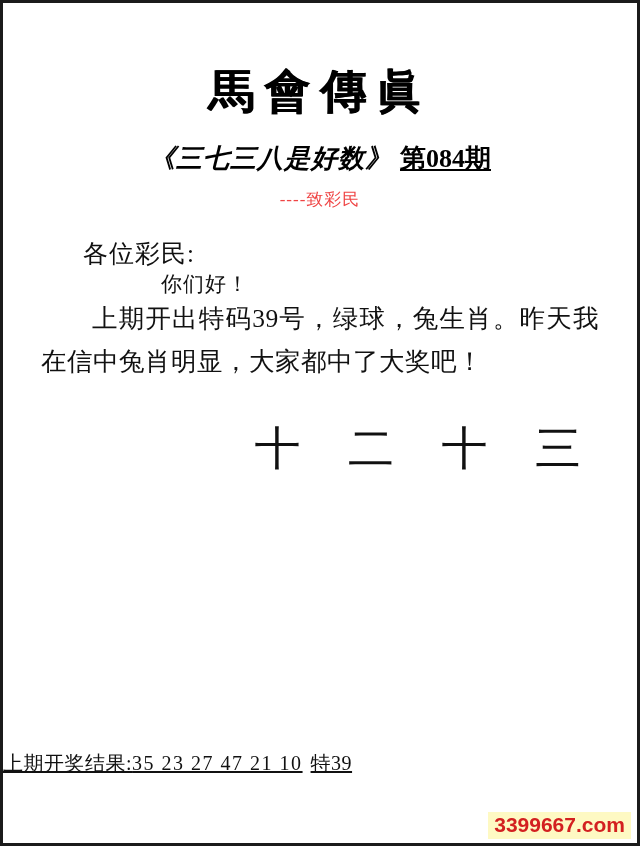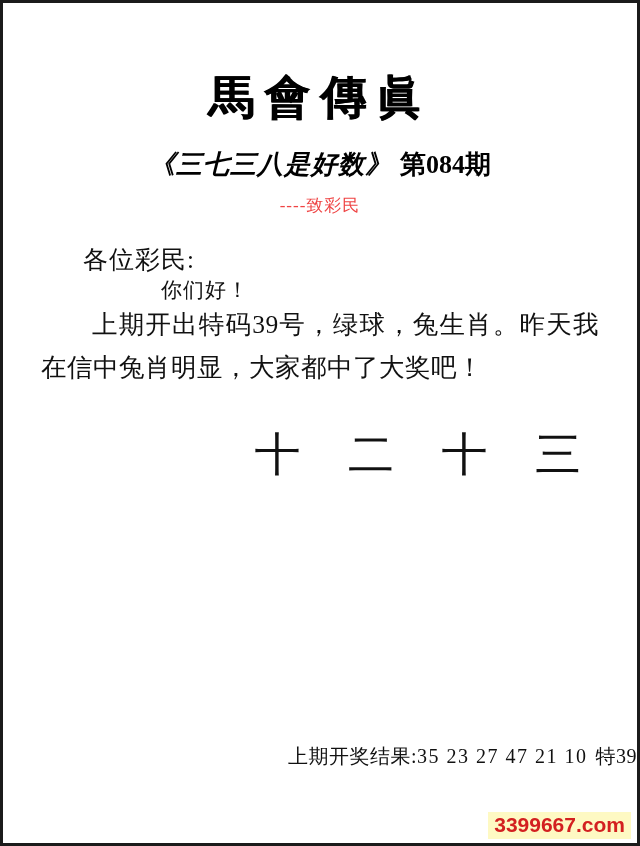--- a/index.html
+++ b/index.html
@@ -19,21 +19,21 @@
     position: relative;
     width: 640px;
     height: 846px;
     box-sizing: border-box;
     border: 3px solid #1b1b1b;
     background: #ffffff;
   }
   .inner {
     position: absolute;
     inset: 0;
-    padding: 16px 38px;
+    padding: 10px 38px;
     box-sizing: border-box;
   }
   .title {
     text-align: center;
     font-size: 46px;
     font-weight: bold;
     letter-spacing: 10px;
     margin-top: 48px;
     color: #000000;
     font-family: "Liberation Serif", "DejaVu Serif", serif;
@@ -47,20 +47,21 @@
     letter-spacing: 2px;
     color: #000000;
   }
   .subtitle-row .brackets {
     font-style: italic;
     letter-spacing: 1px;
   }
   .subtitle-row .issue {
     margin-left: 8px;
     letter-spacing: 0px;
+    text-decoration: underline;
   }
   .dedication {
     text-align: center;
     margin-top: 12px;
     font-size: 17px;
     color: #ef4444;
     letter-spacing: 1px;
   }
   .salutation {
     margin-top: 26px;
@@ -91,24 +92,25 @@
     font-size: 46px;
     font-weight: normal;
     letter-spacing: 18px;
     margin-top: 34px;
     text-indent: 18px;
   }
   .last-result {
     position: absolute;
     left: 0;
     right: 0;
-    bottom: 73px;
-    text-align: right;
+    bottom: 66px;
+    text-align: left;
     font-size: 20px;
     letter-spacing: 0.5px;
+    text-decoration: underline;
   }
   .last-result .nums {
     font-family: "Liberation Serif", "DejaVu Serif", serif;
     letter-spacing: 1.5px;
   }
   .last-result .special {
     margin-left: 8px;
   }
   .watermark {
     position: absolute;

